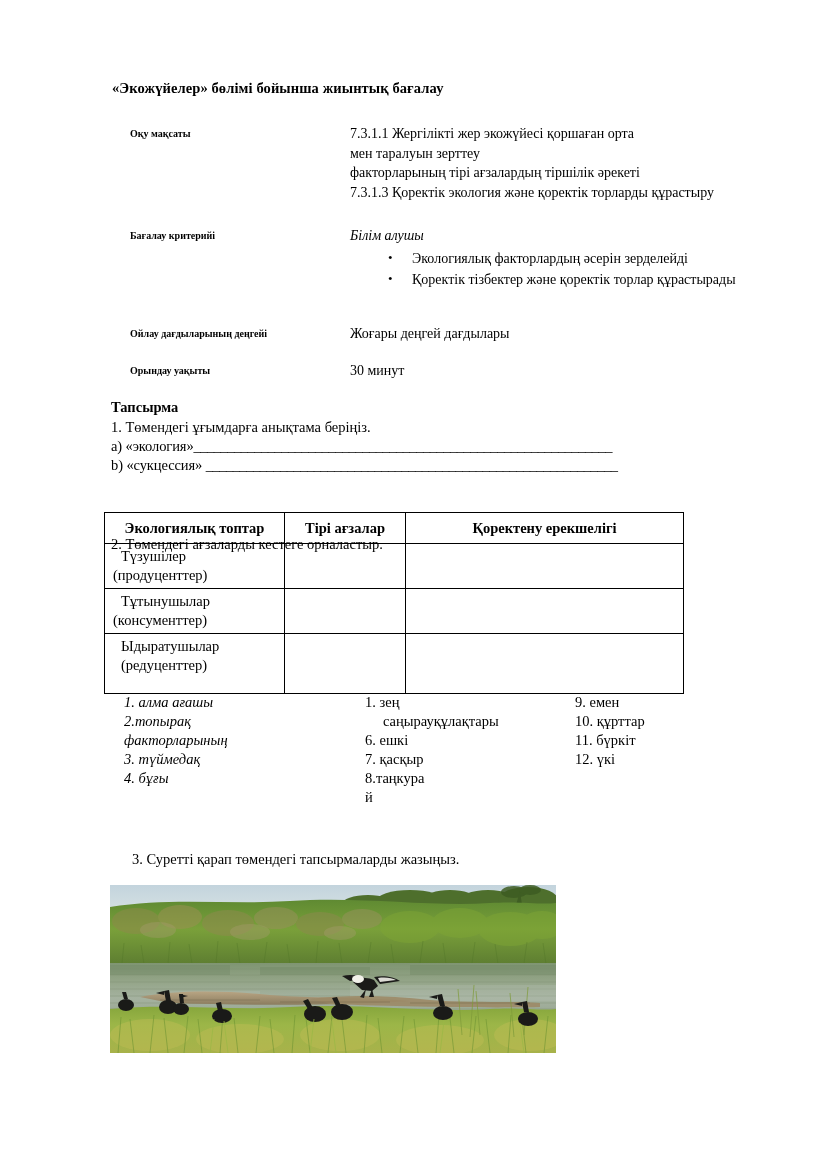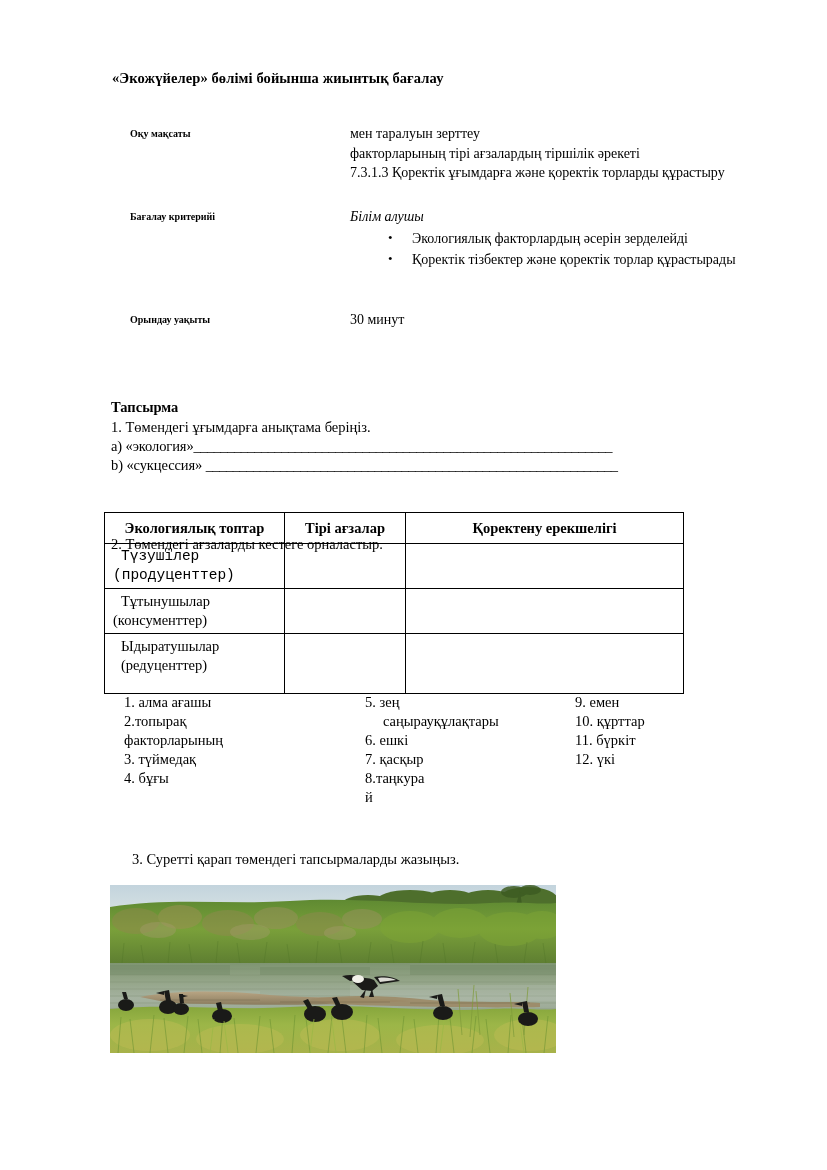--- a/index.html
+++ b/index.html
@@ -20,21 +20,21 @@
     position: absolute;
     left: 0; top: 0;
     width: 827px;
     height: 1170px;
   }
 
   
   .doc-title {
     position: absolute;
     left: 112px;
-    top: 70px;
+    top: 80px;
     font-size: 14.5px;
     font-weight: bold;
     letter-spacing: 0.1px;
     white-space: nowrap;
   }
 
   
   .info-block {
     position: absolute;
     left: 130px;
@@ -63,21 +63,21 @@
   }
   .info-value .line { display: block; white-space: nowrap; }
   .info-value .italic { font-style: italic; }
 
   .spacer-24 { height: 24px; }
   .spacer-22 { height: 22px; }
   .spacer-18 { height: 18px; }
 
   .bullets {
     list-style: none;
-    margin: 2px 0 0 0;
+    margin: 2px 0 12px 0;
     padding: 0;
   }
   .bullets li {
     position: relative;
     padding-left: 62px;
     font-size: 14px;
     line-height: 21px;
     white-space: nowrap;
   }
   .bullets li::before {
@@ -152,38 +152,38 @@
     font-size: 14.5px;
     line-height: 19px;
     padding: 3px 6px 3px 8px;
   }
   .org-table td .l1 { display: block; padding-left: 8px; }
   .org-table td .l2 { display: block; }
   .org-table td .l2i { display: block; padding-left: 8px; }
   .col-a { width: 180px; }
   .col-b { width: 121px; }
   .col-c { width: 278px; }
-  .row-h1 { height: 44px; font-family: Liberation Mono, monospace; }
+  .row-h1 { height: 44px; }
   .row-h2 { height: 41px; }
   .row-h3 { height: 60px; }
 
   
   .org-list {
     position: absolute;
     left: 110px;
     top: 693px;
     width: 600px;
     font-size: 14.5px;
     line-height: 19px;
   }
   .org-col {
     position: absolute;
     top: 0;
   }
-  .org-col.c1 { left: 14px;  width: 150px; }
+  .org-col.c1 { left: 14px;  width: 150px; font-style: italic; }
   .org-col.c2 { left: 255px; width: 170px; }
   .org-col.c3 { left: 465px; width: 150px; }
   .org-col div { white-space: nowrap; }
   .org-col .indent { padding-left: 18px; }
 
   
   .task-3 {
     position: absolute;
     left: 111px;
     top: 851px;
@@ -209,41 +209,49 @@
 
 <div class="page">
 
   <div class="doc-title">«Экожүйелер» бөлімі бойынша жиынтық бағалау</div>
 
   <div class="info-block">
 
     <div class="info-row">
       <div class="info-label">Оқу мақсаты</div>
       <div class="info-value">
+        <span class="line">7.3.1.1 Жергілікті жер экожүйесі қоршаған орта</span>
         <span class="line">мен таралуын зерттеу</span>
         <span class="line">факторларының тірі ағзалардың тіршілік әрекеті</span>
-        <span class="line">7.3.1.3 Қоректік ұғымдарға және қоректік торларды құрастыру</span>
+        <span class="line">7.3.1.3 Қоректік экология және қоректік торларды құрастыру</span>
       </div>
     </div>
 
     <div class="spacer-24"></div>
 
     <div class="info-row">
       <div class="info-label">Бағалау критерийі</div>
       <div class="info-value">
         <span class="line italic">Білім алушы</span>
         <ul class="bullets">
           <li>Экологиялық факторлардың әсерін зерделейді</li>
           <li>Қоректік тізбектер және қоректік торлар құрастырады</li>
         </ul>
       </div>
     </div>
 
     <div class="spacer-22"></div>
 
+    <div class="info-row">
+      <div class="info-label">
+        <span class="line">Ойлау дағдыларының</span>
+        <span class="line">деңгейі</span>
+      </div>
+      <div class="info-value">Жоғары деңгей дағдылары</div>
+    </div>
 
     <div class="spacer-18"></div>
 
     <div class="info-row">
       <div class="info-label">Орындау уақыты</div>
       <div class="info-value">30 минут</div>
     </div>
 
   </div>
 
@@ -304,21 +312,21 @@
 
   <div class="org-list">
     <div class="org-col c1">
       <div>1. алма ағашы</div>
       <div>2.топырақ</div>
       <div>факторларының</div>
       <div>3. түймедақ</div>
       <div>4. бұғы</div>
     </div>
     <div class="org-col c2">
-      <div>5. зең</div>
+      <div>1. зең</div>
       <div class="indent">саңырауқұлақтары</div>
       <div>6. ешкі</div>
       <div>7. қасқыр</div>
       <div>8.таңкура</div>
       <div>й</div>
     </div>
     <div class="org-col c3">
       <div>9. емен</div>
       <div>10. құрттар</div>
       <div>11. бүркіт</div>

